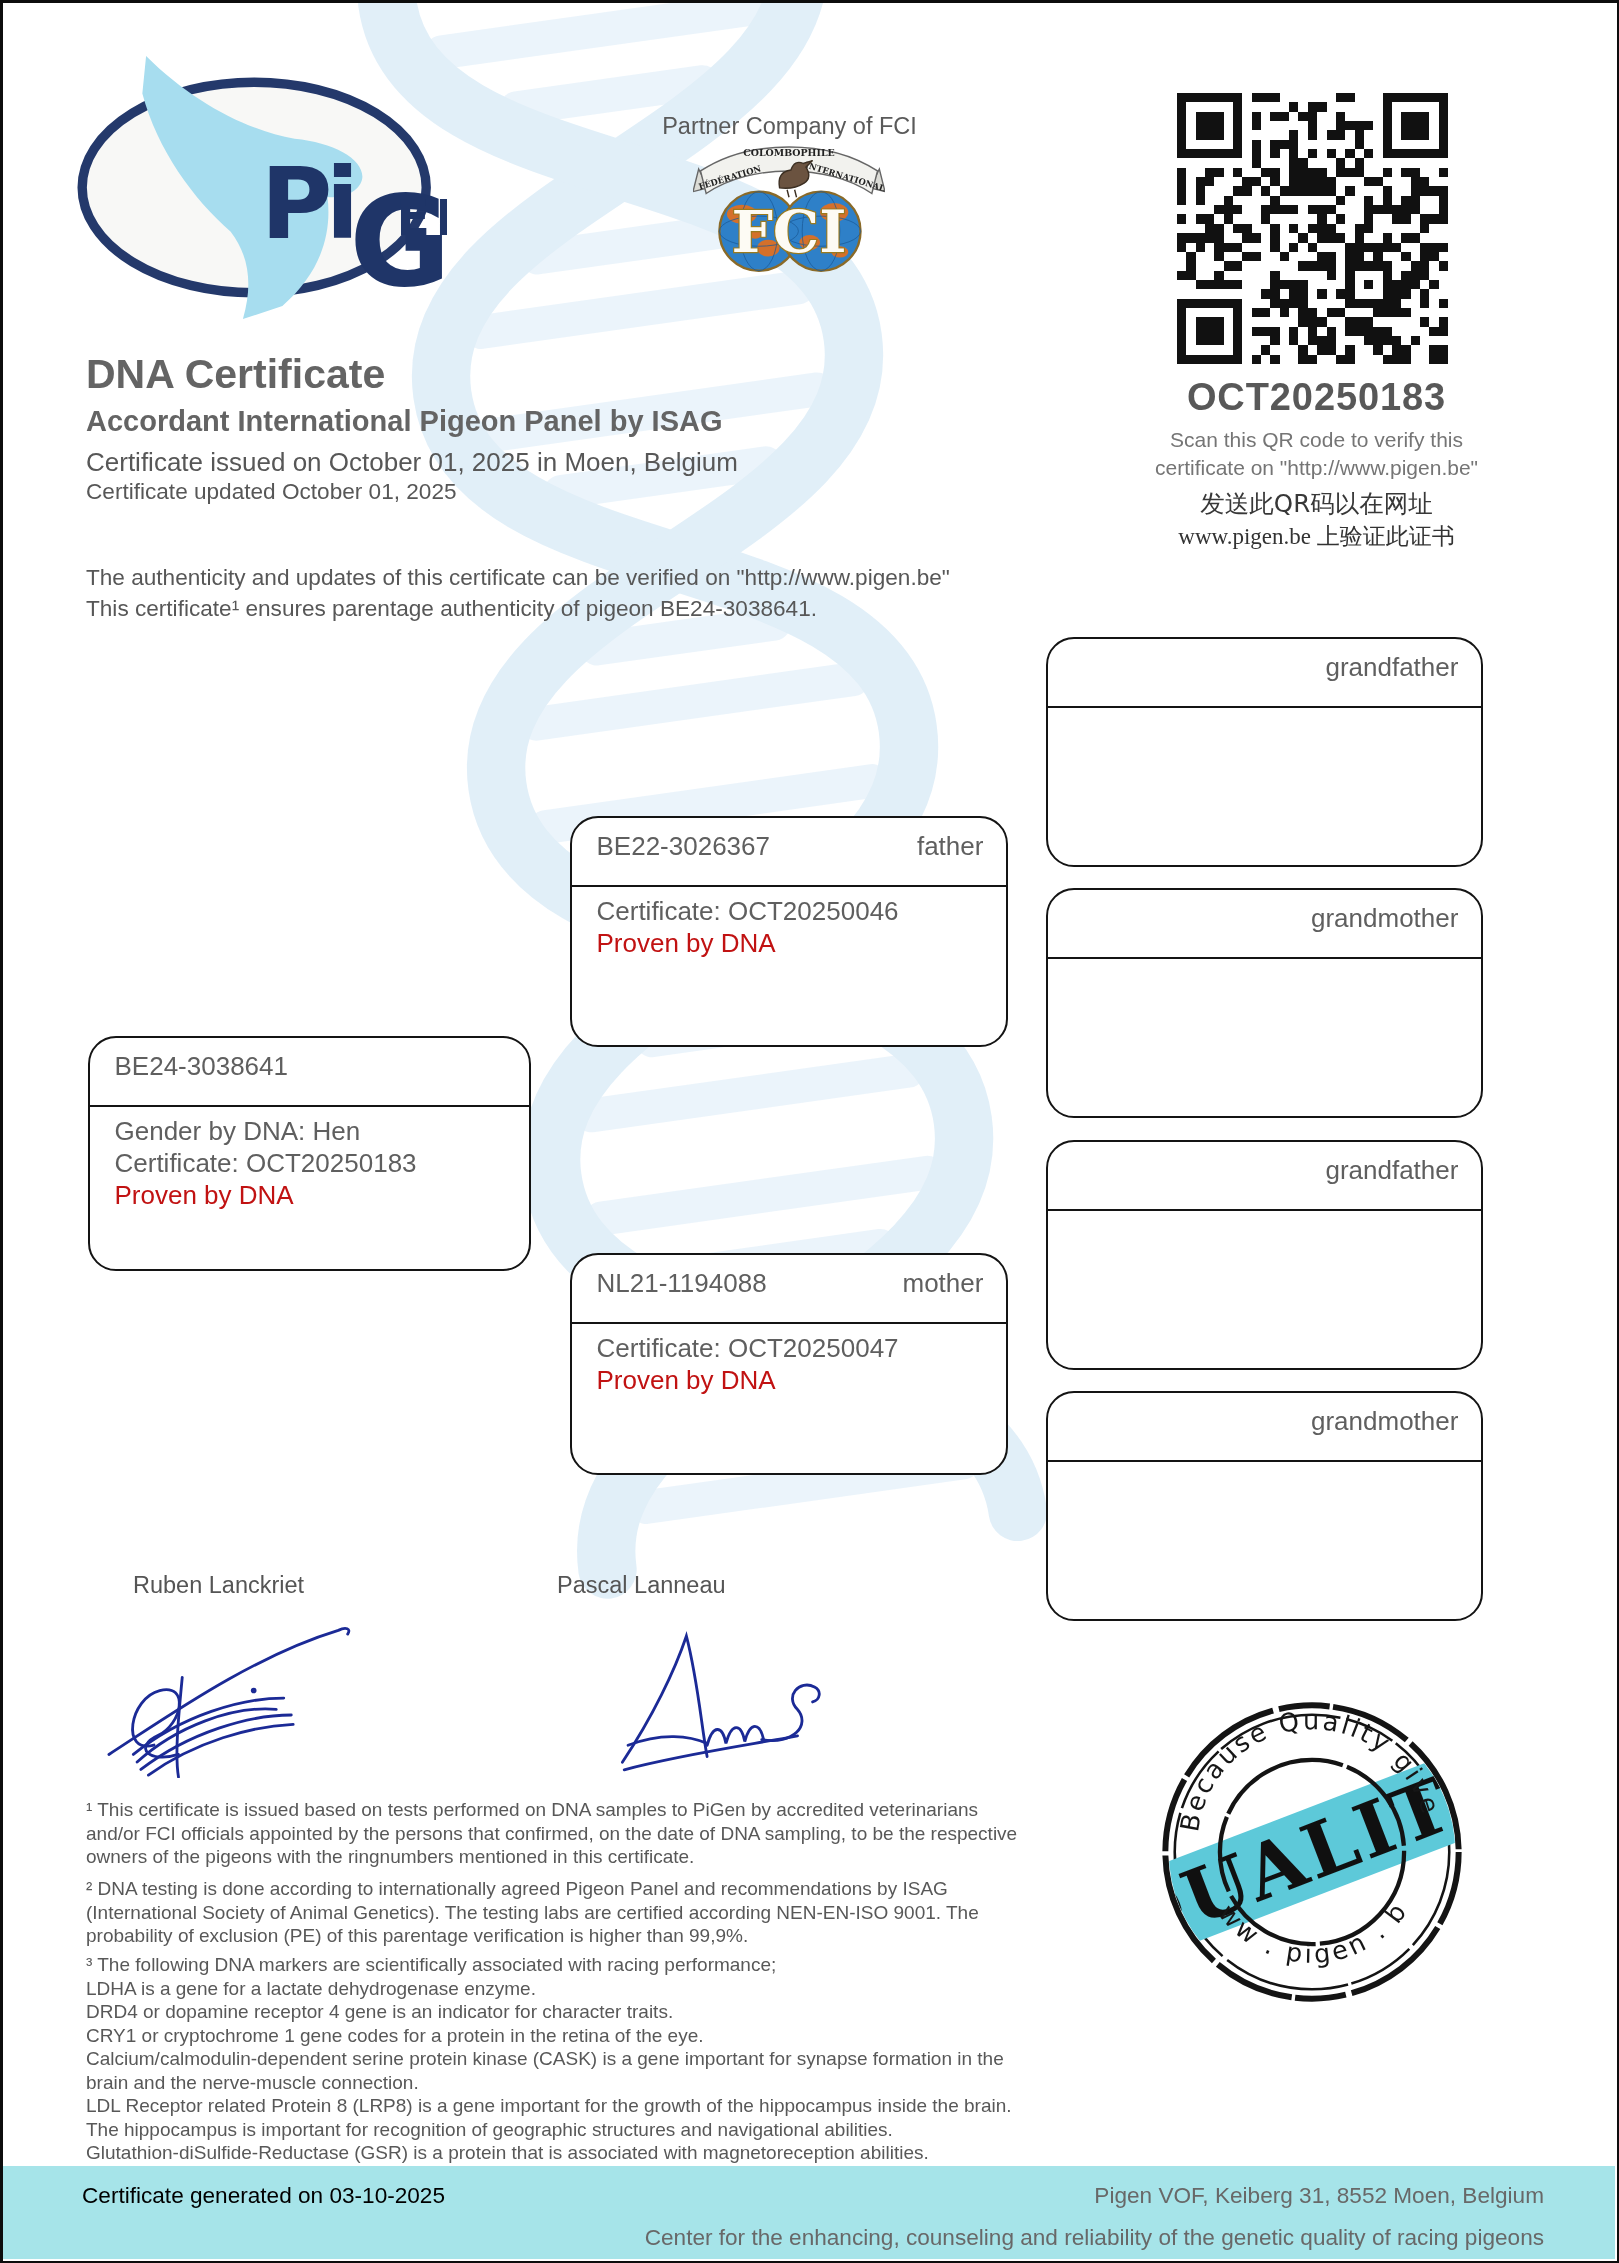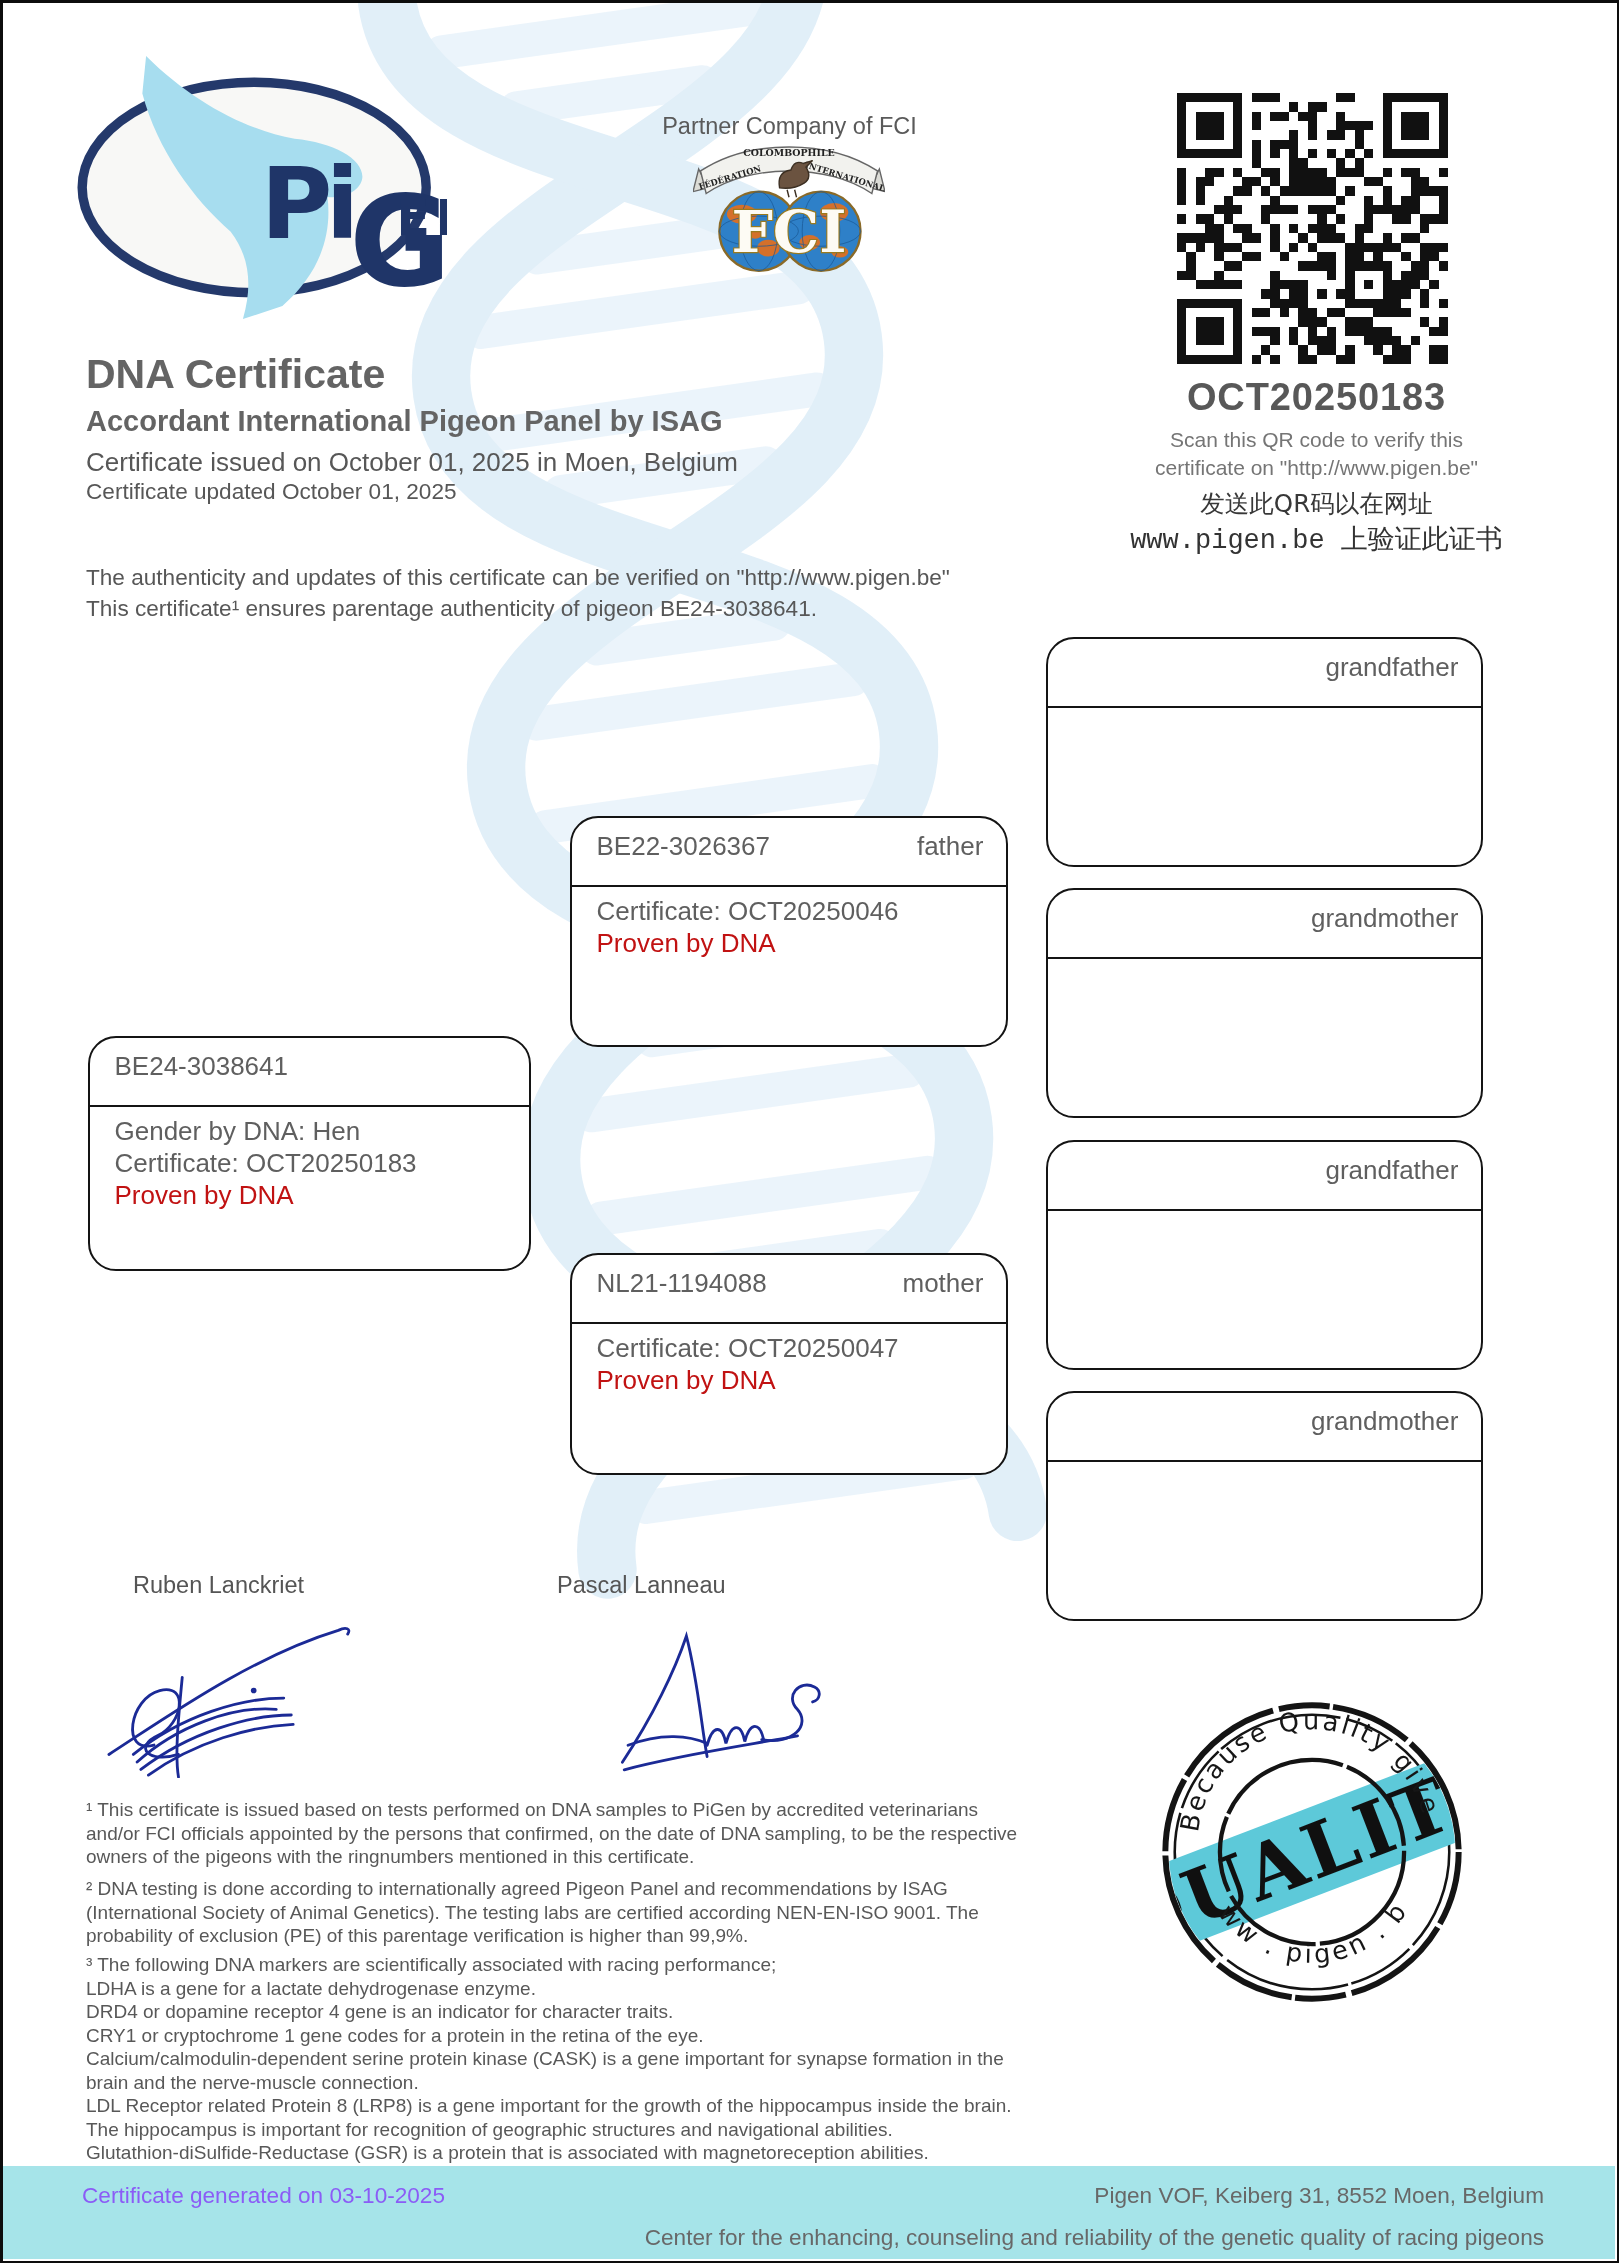--- a/index.html
+++ b/index.html
@@ -16,40 +16,40 @@
   .abs{position:absolute;}
   .pre{white-space:pre-line;}
   
   #dna-watermark{position:absolute;left:104px;top:-85px;width:1083px;height:1789px;opacity:.55;pointer-events:none;transform:rotate(-8deg);}
   
   .partner{left:598px;top:94px;width:377px;text-align:center;font-size:23.5px;color:#5a5a5a;margin-top:16px;}
   .qr-wrap{left:1174px;top:90px;width:271px;height:271px;background:#fff;}
   .qr-id{left:1125px;top:373px;width:377px;text-align:center;font-size:38px;font-weight:bold;color:#585858;letter-spacing:0.9px;}
   .qr-caption{left:1116px;top:423px;width:395px;text-align:center;font-size:21px;line-height:28px;color:#757575;}
   .qr-zh1{left:1116px;top:484px;width:395px;text-align:center;font-size:24.5px;color:#383838;font-family:"DejaVu Sans",sans-serif;}
-  .qr-zh2{left:1116px;top:518px;width:395px;text-align:center;font-size:27px;color:#333333;font-family:Liberation Mono, monospace;}
+  .qr-zh2{left:1116px;top:518px;width:395px;text-align:center;font-size:23px;color:#333333;font-family:Liberation Serif, serif;}
   
   .title{left:83px;top:348px;font-size:41px;font-weight:bold;color:#646464;}
   .subtitle{left:83px;top:402px;font-size:29px;font-weight:bold;color:#646464;}
   .issued{left:83px;top:444px;font-size:26px;color:#575757;}
   .updated{left:83px;top:476px;font-size:22.6px;color:#575757;}
   .verify-par{left:83px;top:559px;width:1036px;font-size:22.6px;line-height:31px;color:#575757;}
   
   .pbox{position:absolute;background:#ffffff;border:2.8px solid #141414;border-radius:28px;box-sizing:border-box;}
   .pbox-header{height:69px;border-bottom:2.8px solid #141414;padding:13px 22.6px 0 24.5px;box-sizing:border-box;display:flex;justify-content:space-between;align-items:flex-start;font-size:26px;color:#5f5f5f;}
   .pbox-body{padding:7.5px 22.6px 0 24.5px;font-size:26px;line-height:32px;color:#5f5f5f;}
   .proven{color:#c11212;}
   
   .sig-name{font-size:23.5px;color:#555555;}
   .sig-svg{position:absolute;}
   
   .footnote{left:83px;width:1008px;font-size:19px;line-height:23.5px;color:#585858;}
   
   .footer-band{left:0;top:2163px;width:1612px;height:93px;background:#a6e4e9;}
-  .footer-left{left:79px;top:2180px;font-size:22.6px;color:#8b5cf6;}
+  .footer-left{left:79px;top:2180px;font-size:22.6px;color:#000000;}
   .footer-right{right:73px;top:2180px;font-size:22.6px;color:#686868;}
   .footer-tagline{right:73px;top:2222px;font-size:22.6px;color:#686868;text-align:right;}
 </style>
 </head>
 <body>
 
 <div class="page">
 
   <svg id="dna-watermark" viewBox="0 0 1150 1780" fill="none">
     <g stroke="#dcecf8" stroke-width="36" stroke-linecap="round">

